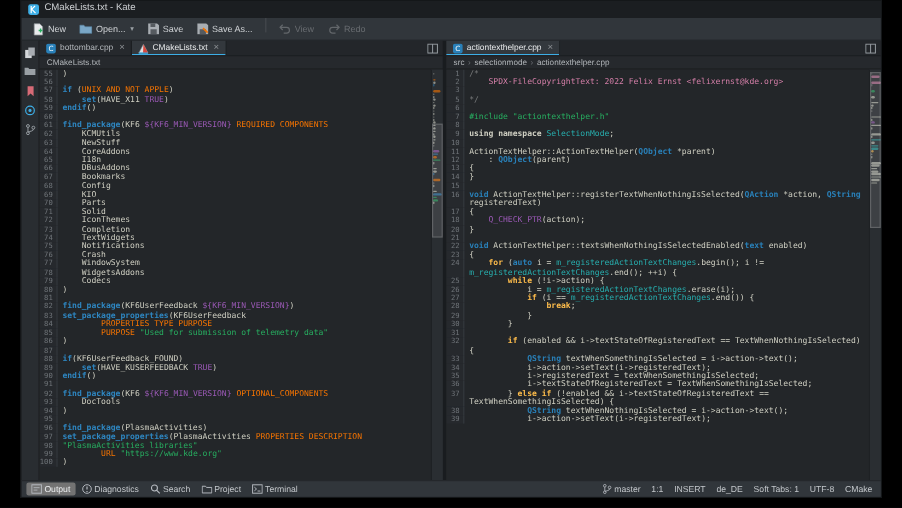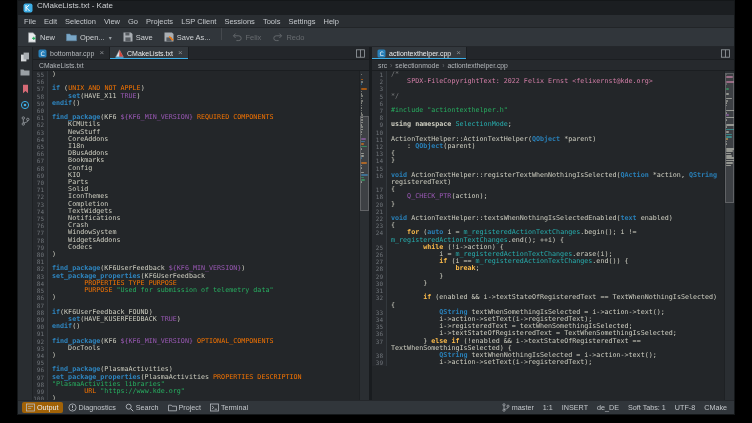--- a/index.html
+++ b/index.html
@@ -54,21 +54,21 @@
   .minimap{flex:0 0 10px;background:#2a2e32;position:relative;padding-top:2px;
     border-left:1px solid #1e2124}
   .mm-line{height:1.6px;margin:0.8px 1px;border-radius:1px;opacity:.6}
   .mm-view{position:absolute;left:0;width:100%;background:rgba(255,255,255,0.09);
     border:1px solid rgba(255,255,255,0.18);z-index:2}
   
   .statusbar{height:14px;background:#31363b;border-top:1px solid #24272b;display:flex;
     align-items:center;font-size:7.2px;color:#c3c7cb;padding:0 4px;flex:0 0 auto}
   .panel-buttons{display:flex;align-items:center;gap:1px}
   .panel-btn{display:flex;align-items:center;gap:2px;padding:1px 4px;border-radius:2px}
-  .panel-btn.active{background:#a16207;color:#eceeef}
+  .panel-btn.active{background:#737373;color:#eceeef}
   .status-right{margin-left:auto;display:flex;align-items:flex-end;gap:9px;padding-right:3px}
   .status-item{display:flex;align-items:center;gap:2px;white-space:nowrap}
   .icn{display:inline-flex;align-items:center;justify-content:center}
   .icn svg{display:block}
 </style>
 <style>.tk-t{color:#cfcfc2}
 .tk-cmd{color:#2e86c1}
 .tk-var{color:#9b59b6}
 .tk-sa{color:#f67400}
 .tk-str{color:#27ae60}
@@ -87,33 +87,20 @@
   <div class="titlebar">
     <span class="icn">
         <svg width="10" height="10" viewBox="0 0 10 10">
           <rect x="0.5" y="0.5" width="9" height="9" rx="2" fill="#3daee6"></rect>
           <path d="M3 2v6 M3 5l3.2-3 M3.4 4.6 6.6 8" stroke="#ffffff" stroke-width="1" fill="none"></path>
         </svg>
       </span>
     <span>CMakeLists.txt - Kate</span>
   </div>
 
-  <div class="menubar">
-      <div class="menu-item">File</div>
-      <div class="menu-item">Edit</div>
-      <div class="menu-item">Selection</div>
-      <div class="menu-item">View</div>
-      <div class="menu-item">Go</div>
-      <div class="menu-item">Projects</div>
-      <div class="menu-item">LSP Client</div>
-      <div class="menu-item">Sessions</div>
-      <div class="menu-item">Tools</div>
-      <div class="menu-item">Settings</div>
-      <div class="menu-item">Help</div>
-    </div>
 
   <div class="toolbar">
       <div class="tool-btn">
         <span class="icn">
           <svg width="10" height="11" viewBox="0 0 10 11">
             <path d="M1.5 0.8h4.6l2.4 2.4v7H1.5z" fill="#e8eaec" stroke="#8d9297" stroke-width="0.6"></path>
             <path d="M5.2 6.4h3.2 M6.8 4.8v3.2" stroke="#27ae60" stroke-width="1.1" fill="none"></path>
           </svg>
         </span>
         <span>New</span>
@@ -148,21 +135,21 @@
         <span>Save As...</span>
       </div>
       <div class="tool-sep"></div>
       <div class="tool-btn disabled">
         <span class="icn">
           <svg width="11" height="10" viewBox="0 0 11 10">
             <path d="M3.6 1.6 1.4 3.8l2.2 2.2" fill="none" stroke="#63676b" stroke-width="1"></path>
             <path d="M1.6 3.8h5.2a2.4 2.4 0 0 1 0 4.8H4.4" fill="none" stroke="#63676b" stroke-width="1"></path>
           </svg>
         </span>
-        <span>Felix</span>
+        <span>View</span>
       </div>
       <div class="tool-btn disabled">
         <span class="icn">
           <svg width="11" height="10" viewBox="0 0 11 10">
             <path d="M7.4 1.6 9.6 3.8 7.4 6" fill="none" stroke="#63676b" stroke-width="1"></path>
             <path d="M9.4 3.8H4.2a2.4 2.4 0 0 0 0 4.8h2.4" fill="none" stroke="#63676b" stroke-width="1"></path>
           </svg>
         </span>
         <span>Redo</span>
       </div>

